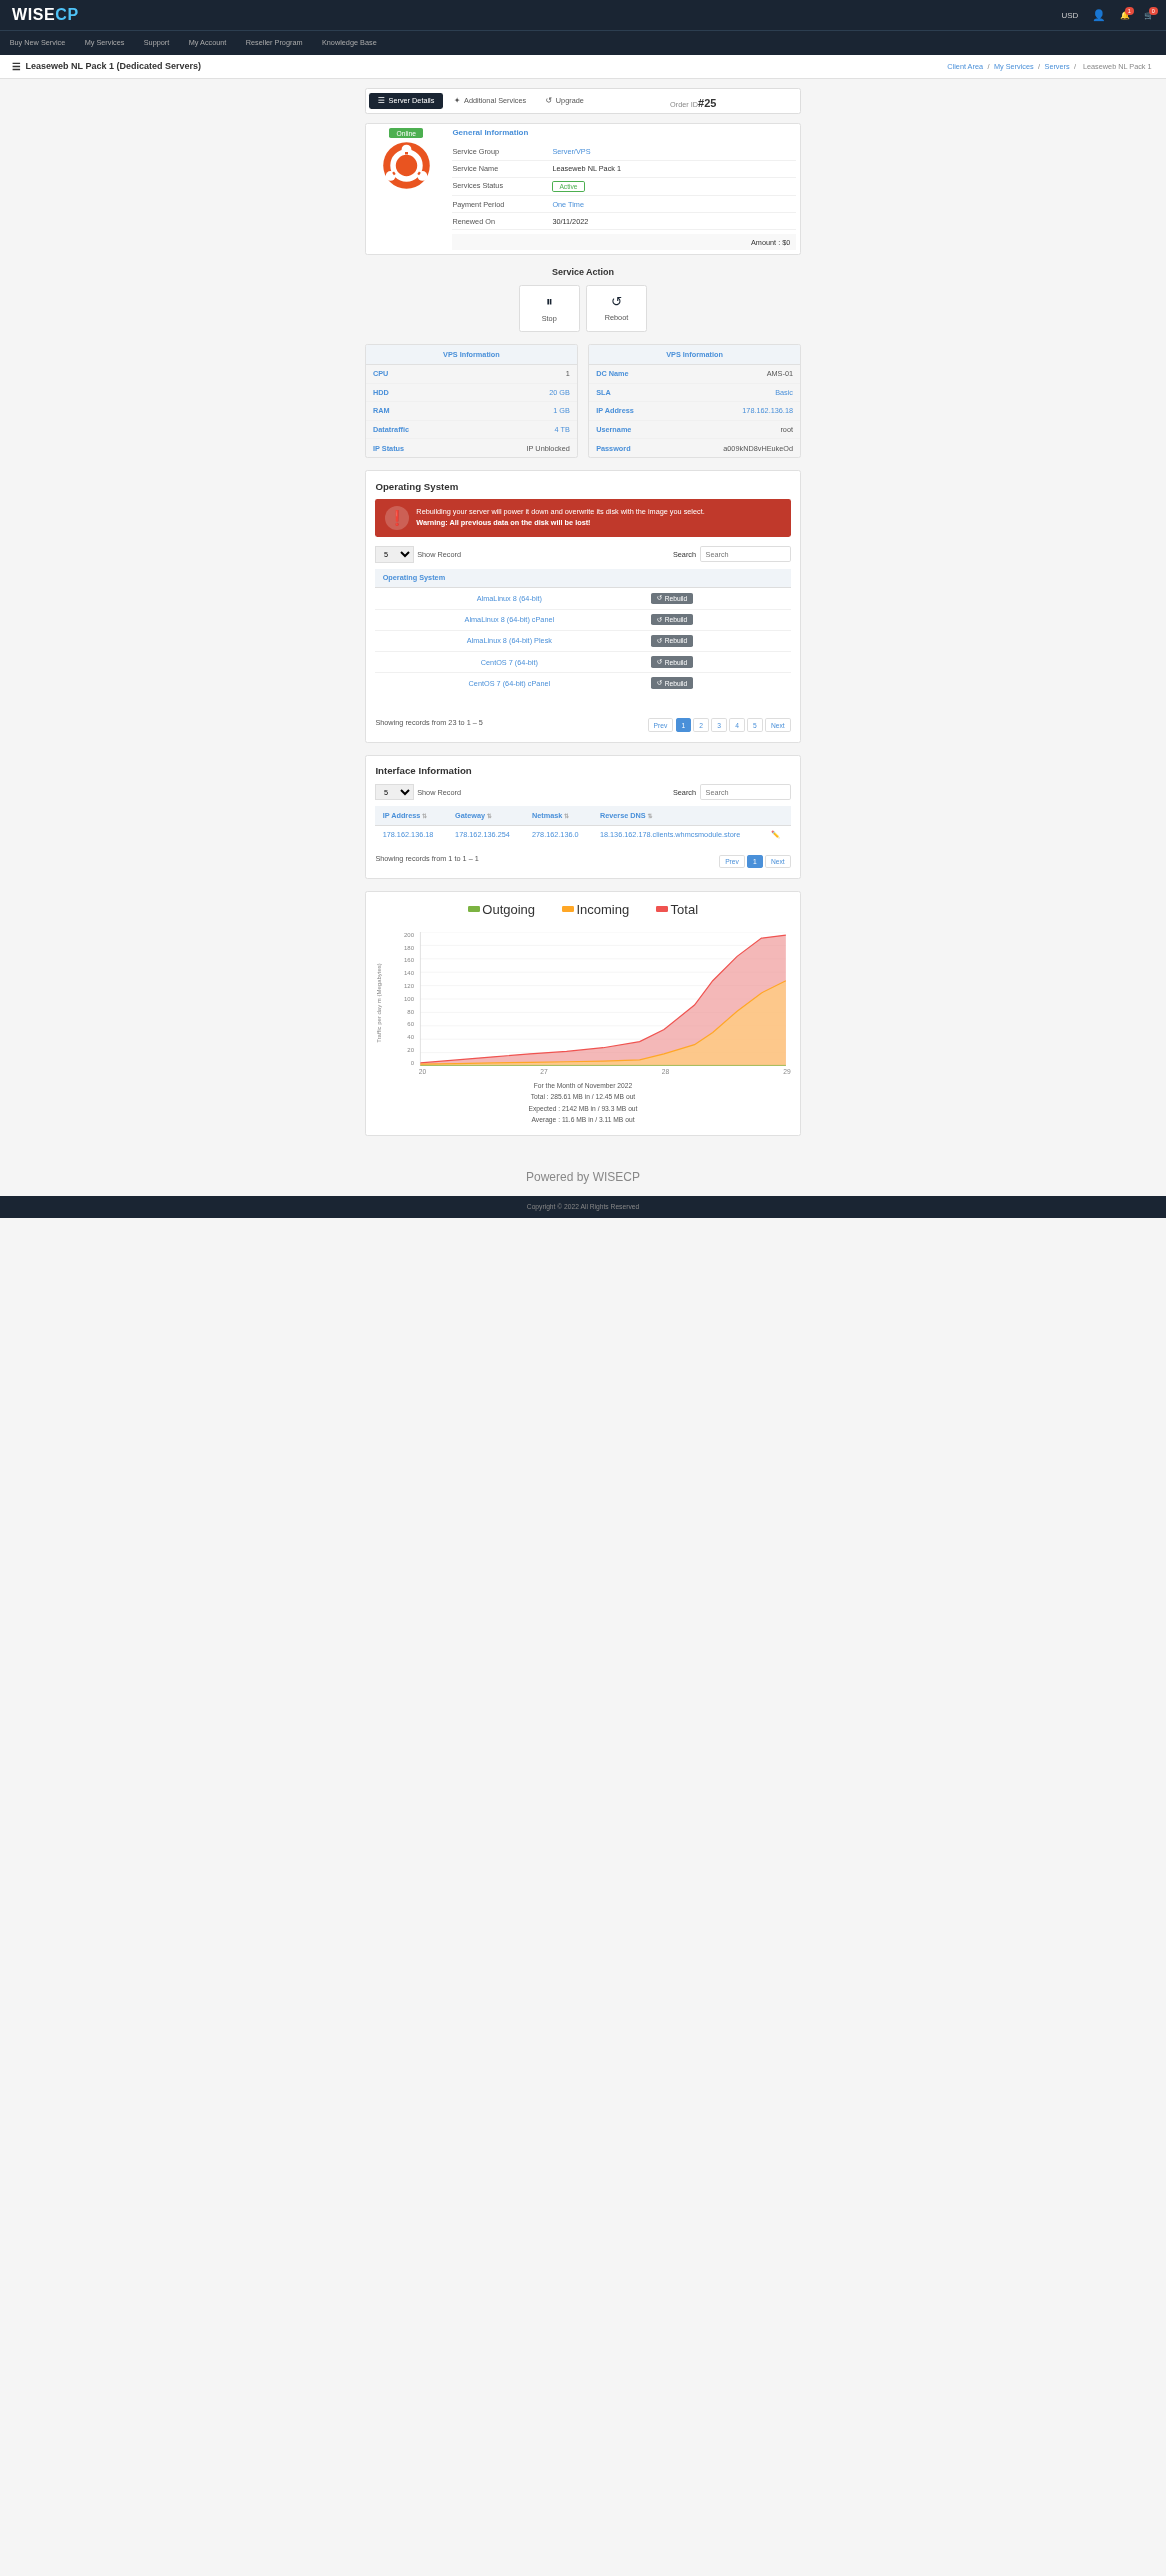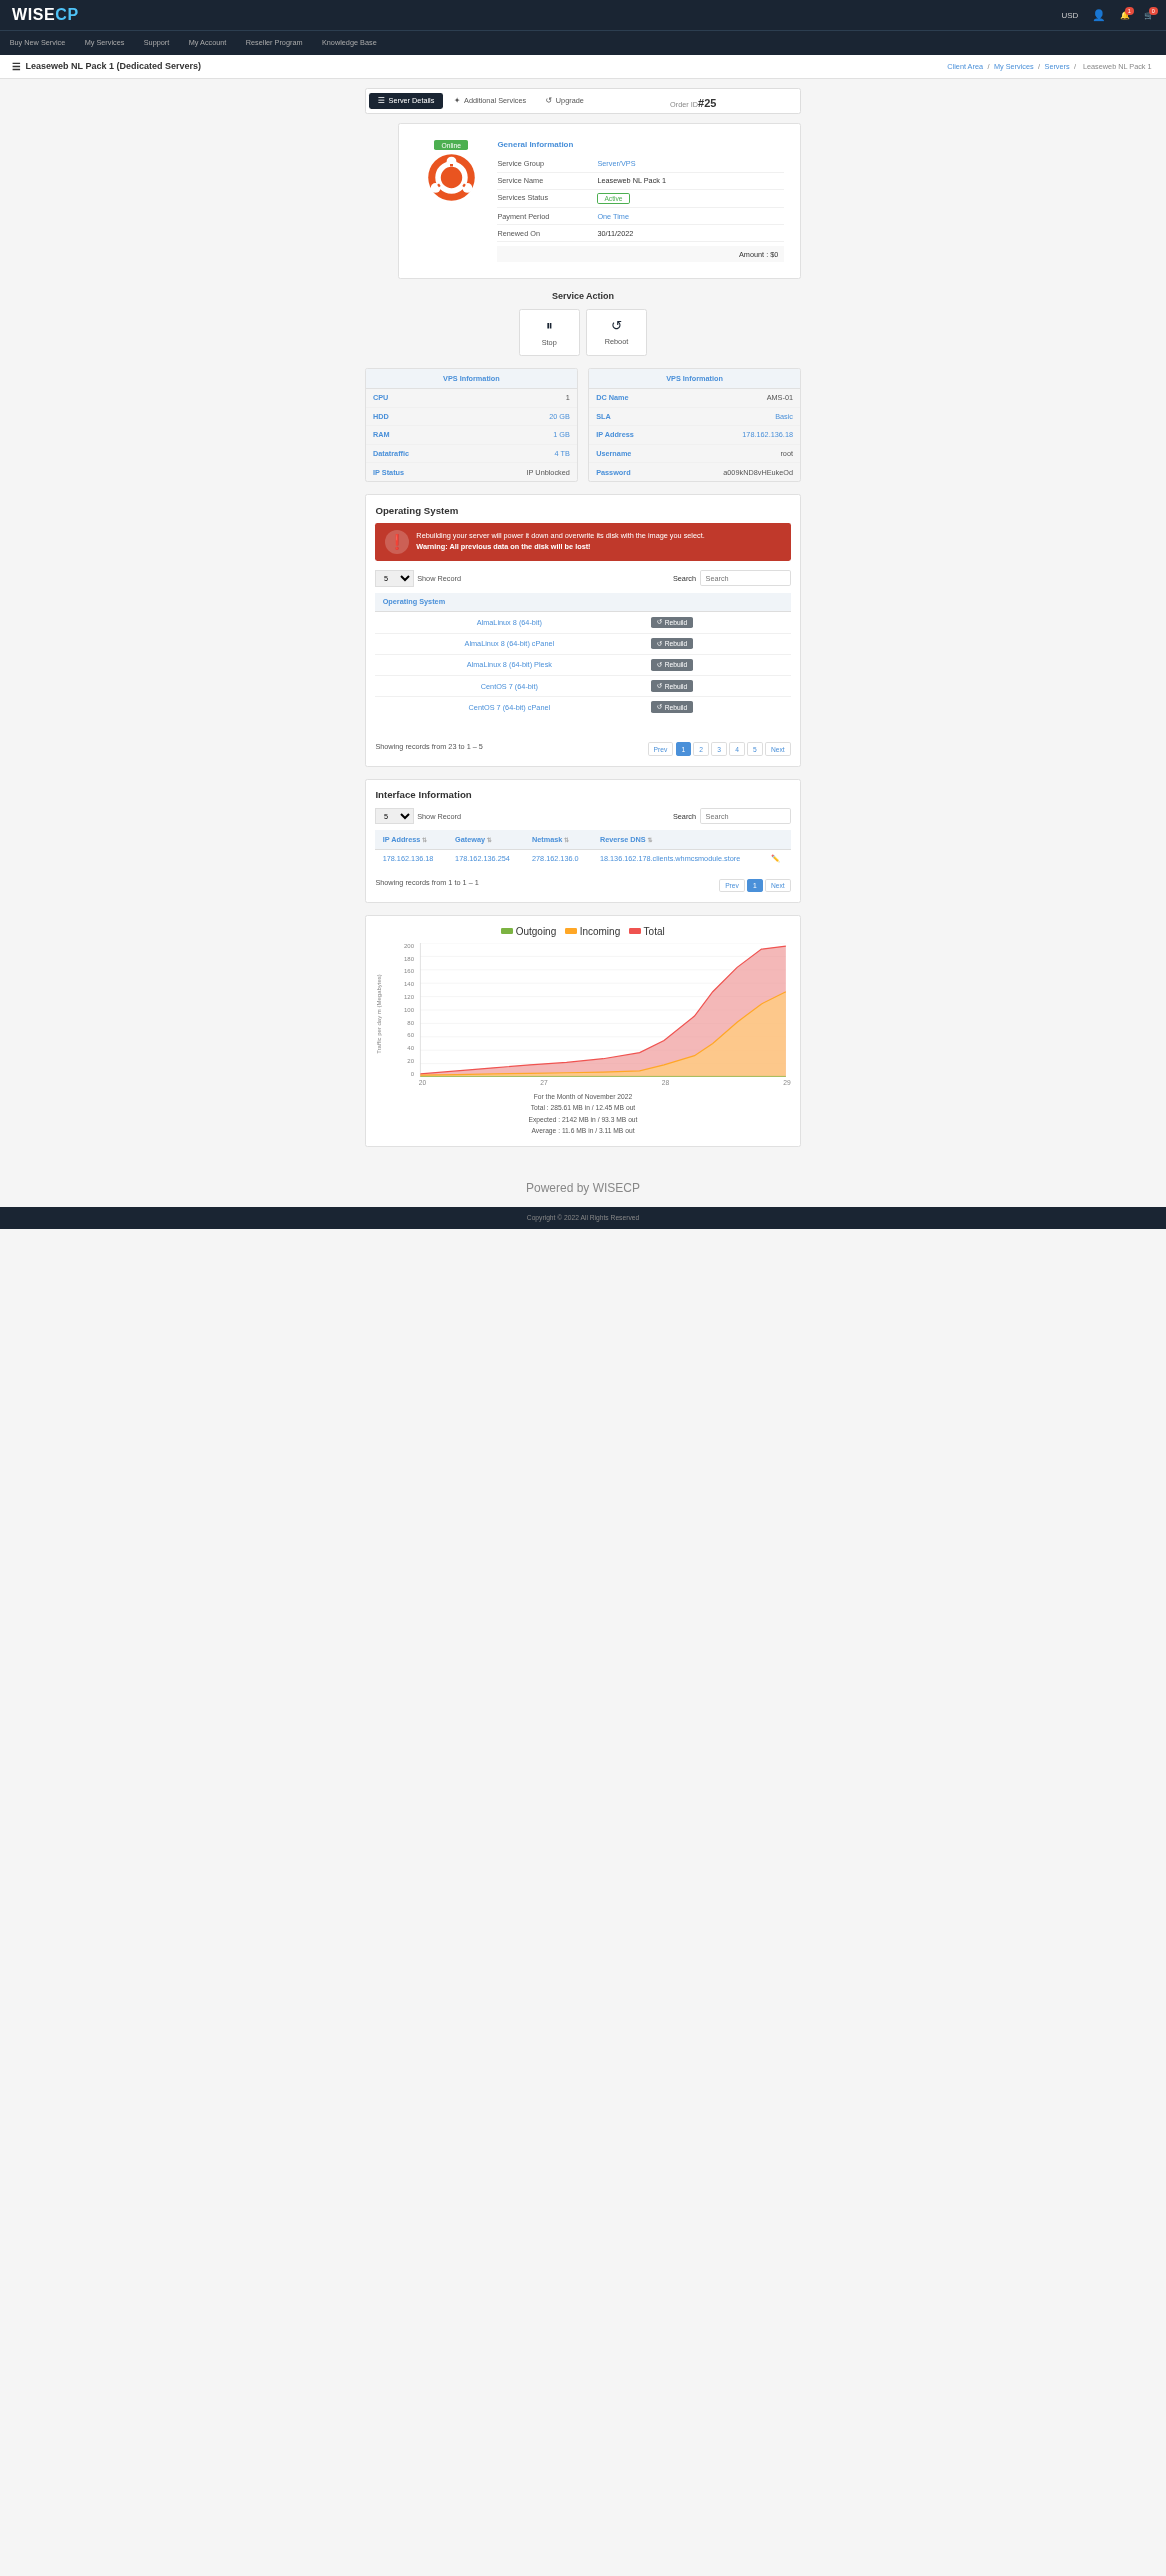--- a/index.html
+++ b/index.html
@@ -27,21 +27,21 @@
     
     .main-content { max-width: 456px; margin: 0 auto; padding: 9.7px; }
 
     
     .tabs { display: flex; gap: 2.4px; margin-bottom: 9.7px; background: white; border: 0.6px solid #ddd; border-radius: 2.4px; padding: 3.6px; }
     .tab { padding: 3.6px 8.5px; border-radius: 2.4px; cursor: pointer; font-size: 7.3px; color: #555; display: flex; align-items: center; gap: 3.6px; }
     .tab.active { background: #1a2533; color: white; }
     .tab-icon { font-size: 8px; }
 
     
-    .server-info-card { background: white; border: 0.6px solid #e0e0e0; border-radius: 2.4px; padding: 16px; display: flex; gap: 9.7px; margin-bottom: 9.7px; margin-left: 33px; }
+    .server-info-card { background: white; border: 0.6px solid #e0e0e0; border-radius: 2.4px; padding: 4px; display: flex; gap: 9.7px; margin-bottom: 9.7px; }
     .server-logo-area { display: flex; flex-direction: column; align-items: center; gap: 3.6px; min-width: 73px; }
     .online-badge { background: #4caf50; color: white; font-size: 6.7px; padding: 1.2px 7.3px; border-radius: 1.8px; }
     .ubuntu-svg { width: 49px; height: 49px; }
 
     
     .gen-info { flex: 1; }
     .gen-info h4 { color: #4a90d9; font-size: 8px; margin-bottom: 6px; }
     .info-row { display: flex; padding: 3.6px 0; border-bottom: 0.6px solid #f0f0f0; font-size: 7.3px; gap: 21px; }
     .info-row:last-child { border-bottom: none; }
     .info-label { color: #555; width: 79px; }
@@ -102,21 +102,21 @@
     .interface-section h3 { font-size: 9.7px; color: #333; margin-bottom: 7.3px; }
     .iface-table { width: 100%; border-collapse: collapse; font-size: 7.3px; }
     .iface-table th { background: #f0f4f8; padding: 4.9px 7.3px; text-align: left; color: #4a90d9; border-bottom: 1.2px solid #ddd; font-size: 7.3px; }
     .iface-table th.sortable::after { content: ' ⇅'; font-size: 6px; color: #aaa; }
     .iface-table td { padding: 4.3px 7.3px; border-bottom: 0.6px solid #f0f0f0; color: #4a90d9; font-size: 7.3px; }
     .iface-table tr:last-child td { border-bottom: none; }
     .edit-icon { color: #4caf50; cursor: pointer; }
 
     
     .traffic-section { background: white; border: 0.6px solid #e0e0e0; border-radius: 2.4px; padding: 9.7px; margin-bottom: 12px; }
-    .chart-legend { display: flex; gap: 9px; justify-content: center; margin-bottom: 6px; font-size: 10px; }
+    .chart-legend { display: flex; gap: 27px; justify-content: center; margin-bottom: 15px; font-size: 13px; }
     .legend-item { display: flex; align-items: center; gap: 2.4px; }
     .legend-color { width: 12px; height: 6px; border-radius: 1.2px; }
     .chart-x-axis { display: flex; justify-content: space-between; padding: 2.4px 0 0 18px; font-size: 6.7px; color: #888; }
     .chart-wrapper { padding-left: 24px; position: relative; }
     .y-label { position: absolute; left: -36px; top: 50%; transform: translateY(-50%) rotate(-90deg); font-size: 6px; color: #888; white-space: nowrap; }
     .chart-stats { text-align: center; font-size: 6.7px; color: #555; margin-top: 4.9px; line-height: 1.7; }
 
     
     .footer-powered { text-align: center; padding: 12px; font-size: 12px; color: #888; }
     .footer-copyright { background: #1a2533; color: #888; text-align: center; padding: 7.3px; font-size: 6.7px; }

